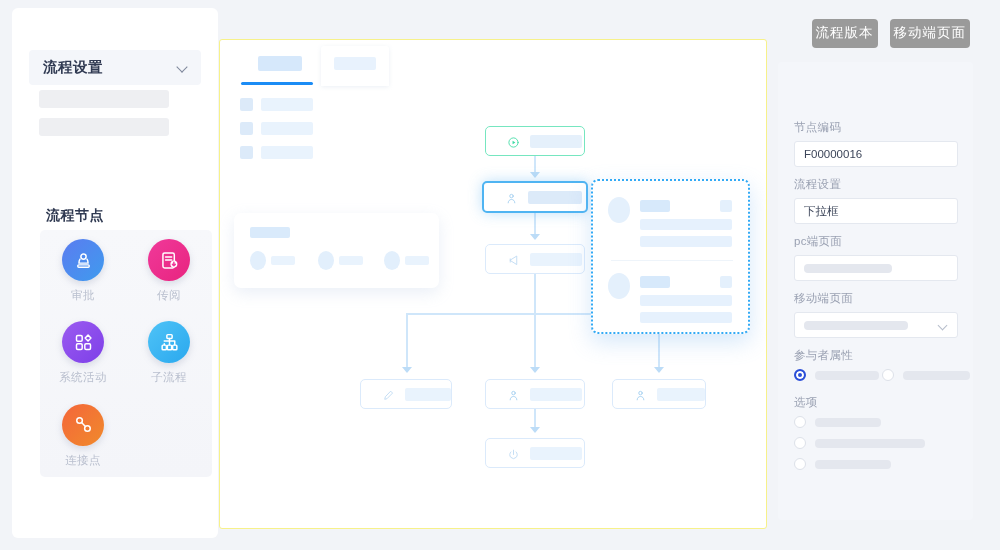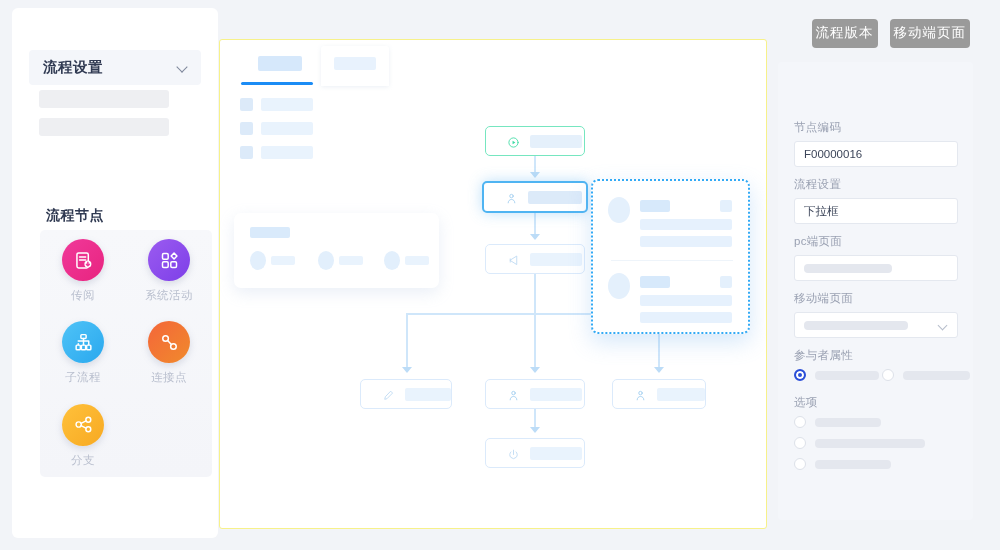--- a/index.html
+++ b/index.html
@@ -217,20 +217,30 @@
 
     <div class="flow-list-header">
       <span class="flow-list-title">流程设置</span>
       <span class="chev"></span>
     </div>
     <div class="skel-row r1"></div>
     <div class="skel-row r2"></div>
 
     <div class="palette-title">流程节点</div>
     <div class="palette" id="palette">
+        <div class="pal-item">
+          <div class="pal-circle" style="background: linear-gradient(135deg, rgb(91, 124, 240) 0%, rgb(63, 155, 238) 100%);">
+            <svg width="21" height="21" viewBox="0 0 24 24" fill="none" stroke="#fff" stroke-width="1.7" stroke-linecap="round" stroke-linejoin="round">
+              <circle cx="12" cy="7.5" r="3"></circle>
+              <path d="M8 10.5c-1 1.4-1.2 3-1.2 4.5h10.4c0-1.5-.2-3.1-1.2-4.5"></path>
+              <rect x="5.5" y="17" width="13" height="2.6" rx="1.1"></rect>
+            </svg>
+          </div>
+          <div class="pal-label">审批</div>
+        </div>
         <div class="pal-item">
           <div class="pal-circle" style="background: linear-gradient(135deg, rgb(240, 57, 154) 0%, rgb(232, 36, 127) 100%);">
             <svg width="21" height="21" viewBox="0 0 24 24" fill="none" stroke="#fff" stroke-width="1.7" stroke-linecap="round" stroke-linejoin="round">
               <rect x="4.5" y="3.5" width="13" height="17" rx="2"></rect>
               <path d="M7.5 8h7M7.5 11.5h7"></path>
               <circle cx="17" cy="16" r="4" fill="#fff" stroke="none"></circle>
               <path d="M17 14v4M15.4 16.4L17 18l1.6-1.6" stroke="#f0399a"></path>
             </svg>
           </div>
           <div class="pal-label">传阅</div>
@@ -261,31 +271,20 @@
         <div class="pal-item">
           <div class="pal-circle" style="background: linear-gradient(135deg, rgb(244, 102, 58) 0%, rgb(240, 138, 44) 100%);">
             <svg width="21" height="21" viewBox="0 0 24 24" fill="none" stroke="#fff" stroke-width="1.7" stroke-linecap="round" stroke-linejoin="round">
               <circle cx="7.5" cy="7.5" r="3.2"></circle>
               <circle cx="16.5" cy="16.5" r="3.2"></circle>
               <path d="M9.8 9.8l4.4 4.4"></path>
             </svg>
           </div>
           <div class="pal-label">连接点</div>
         </div>
-        <div class="pal-item">
-          <div class="pal-circle" style="background: linear-gradient(135deg, rgb(255, 193, 59) 0%, rgb(247, 169, 34) 100%);">
-            <svg width="21" height="21" viewBox="0 0 24 24" fill="none" stroke="#fff" stroke-width="1.7" stroke-linecap="round" stroke-linejoin="round">
-              <circle cx="6.5" cy="12" r="3"></circle>
-              <circle cx="17.5" cy="6.5" r="2.8"></circle>
-              <circle cx="17.5" cy="17.5" r="2.8"></circle>
-              <path d="M9.2 10.7l5.6-2.8M9.2 13.3l5.6 2.8"></path>
-            </svg>
-          </div>
-          <div class="pal-label">分支</div>
-        </div>
       </div>
   </div>
 
   <div class="canvas">
 
     <div class="c-tab tab1">
       <div class="bar"></div>
       <div class="ul"></div>
     </div>
     <div class="c-tab tab2">

